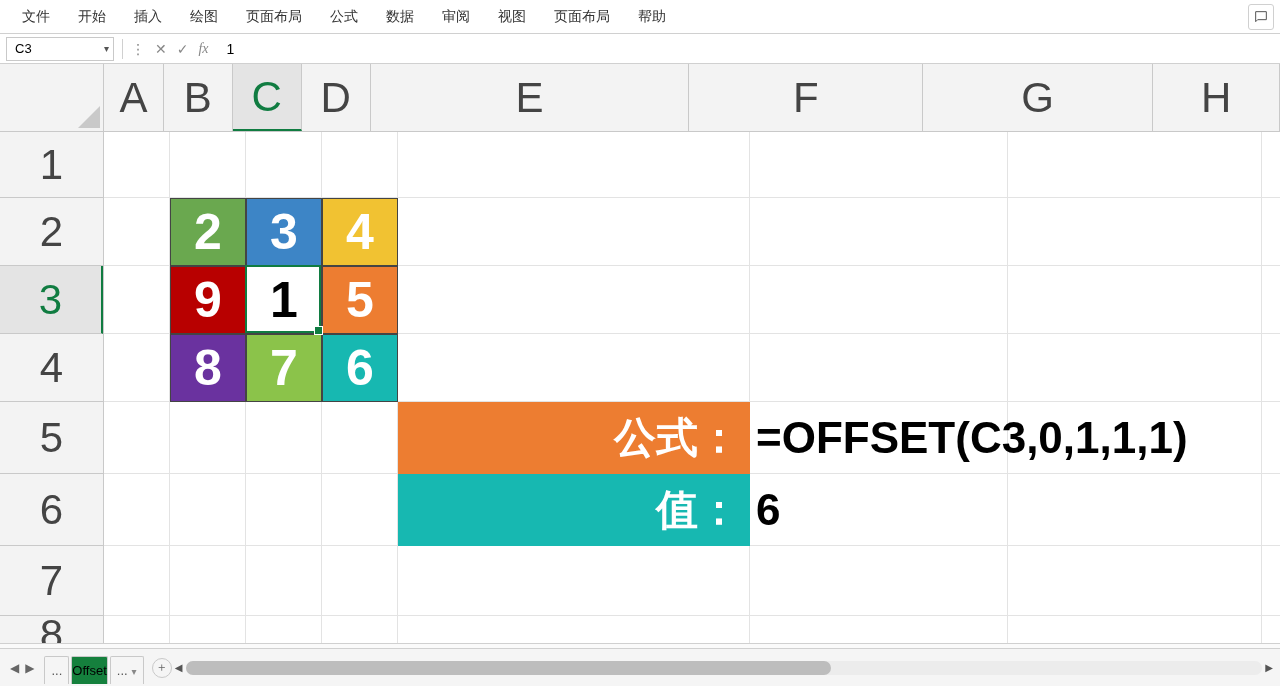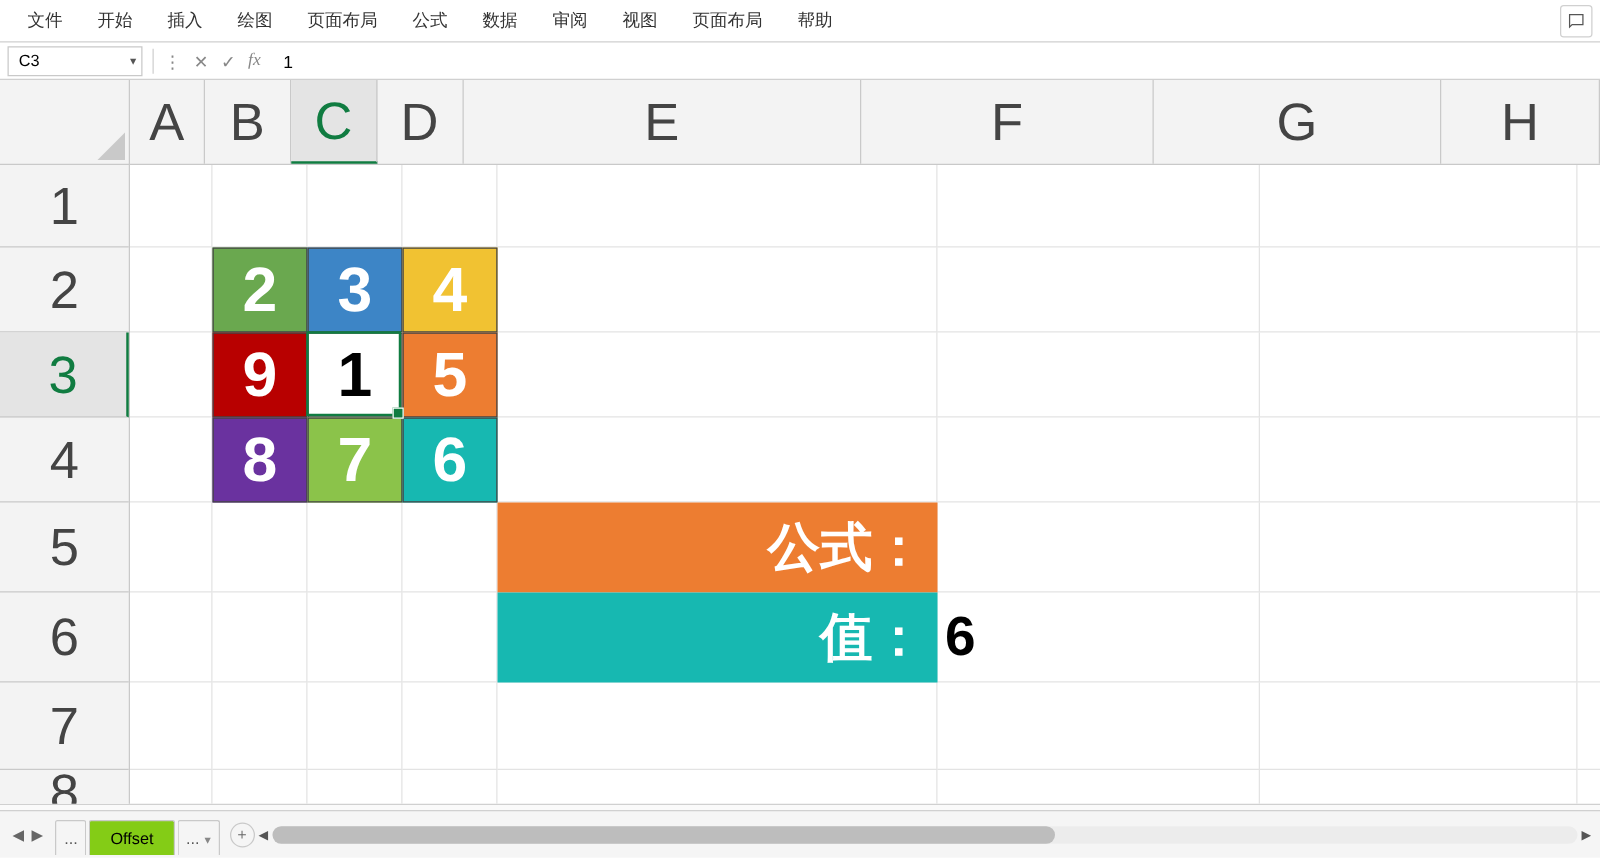--- a/index.html
+++ b/index.html
@@ -132,21 +132,21 @@
 
   
   .tab-bar{
     position:absolute; left:0; bottom:0; right:0; height:38px;
     background:#f5f5f5; border-top:1px solid #d0d0d0;
     display:flex; align-items:center; font-size:13px;
   }
   .tab-nav{ display:flex; align-items:center; gap:6px; padding:0 10px; color:#666;}
   .tab-nav .tri{ font-size:12px; }
   .sheet-tab{
-    padding:6px 16px; background:#84cc16; border:1px solid #c9c9c9; border-bottom:none;
+    padding:6px 0; background:#15803d; border:1px solid #c9c9c9; border-bottom:none;
     border-radius:2px 2px 0 0; margin-right:2px; position:relative; top:2px;
   }
   .sheet-tab.collapsed{
     padding:6px 6px; background:#f5f5f5; border:1px solid #c9c9c9; border-bottom:none;
     color:#555; position:relative; top:2px;
   }
   .sheet-tab .down{ font-size:10px; color:#888; margin-left:4px;}
   .add-sheet{ width:20px; height:20px; border:1px solid #c9c9c9; border-radius:50%; display:flex;align-items:center;justify-content:center; font-size:12px; color:#666; margin-left:6px;}
   .hscroll{
     flex:1; height:14px; margin:0 18px 0 14px;
@@ -286,20 +286,21 @@
       <div class="tile" style="left: 218px; top: 66px; width: 76px; height: 68px; background: rgb(241, 194, 50);">4</div>
       <div class="tile" style="left: 66px; top: 134px; width: 76px; height: 68px; background: rgb(184, 0, 0);">9</div>
       <div class="tile" style="left: 142px; top: 134px; width: 76px; height: 68px; background: rgb(255, 255, 255); color: rgb(0, 0, 0);">1</div>
       <div class="tile" style="left: 218px; top: 134px; width: 76px; height: 68px; background: rgb(237, 125, 49);">5</div>
       <div class="tile" style="left: 66px; top: 202px; width: 76px; height: 68px; background: rgb(106, 50, 159);">8</div>
       <div class="tile" style="left: 142px; top: 202px; width: 76px; height: 68px; background: rgb(139, 195, 74);">7</div>
       <div class="tile" style="left: 218px; top: 202px; width: 76px; height: 68px; background: rgb(23, 184, 177);">6</div>
       <div class="sel-box" style="left: 141px; top: 133px; width: 76px; height: 68px;"></div>
       <div class="banner orange" style="left: 294px; top: 270px; width: 352px; height: 72px;">公式：</div>
       <div class="banner teal" style="left: 294px; top: 342px; width: 352px; height: 72px;">值：</div>
+      <div class="formula-text" style="left: 646px; top: 270px; height: 72px;">=OFFSET(C3,0,1,1,1)</div>
       <div class="value-text" style="left: 646px; top: 342px; height: 72px;">6</div>
     </div>
 </div>
 
 <div class="tab-bar">
   <div class="tab-nav">
     <span class="tri">◀</span>
     <span class="tri">▶</span>
   </div>
   <div class="sheet-tab collapsed">

